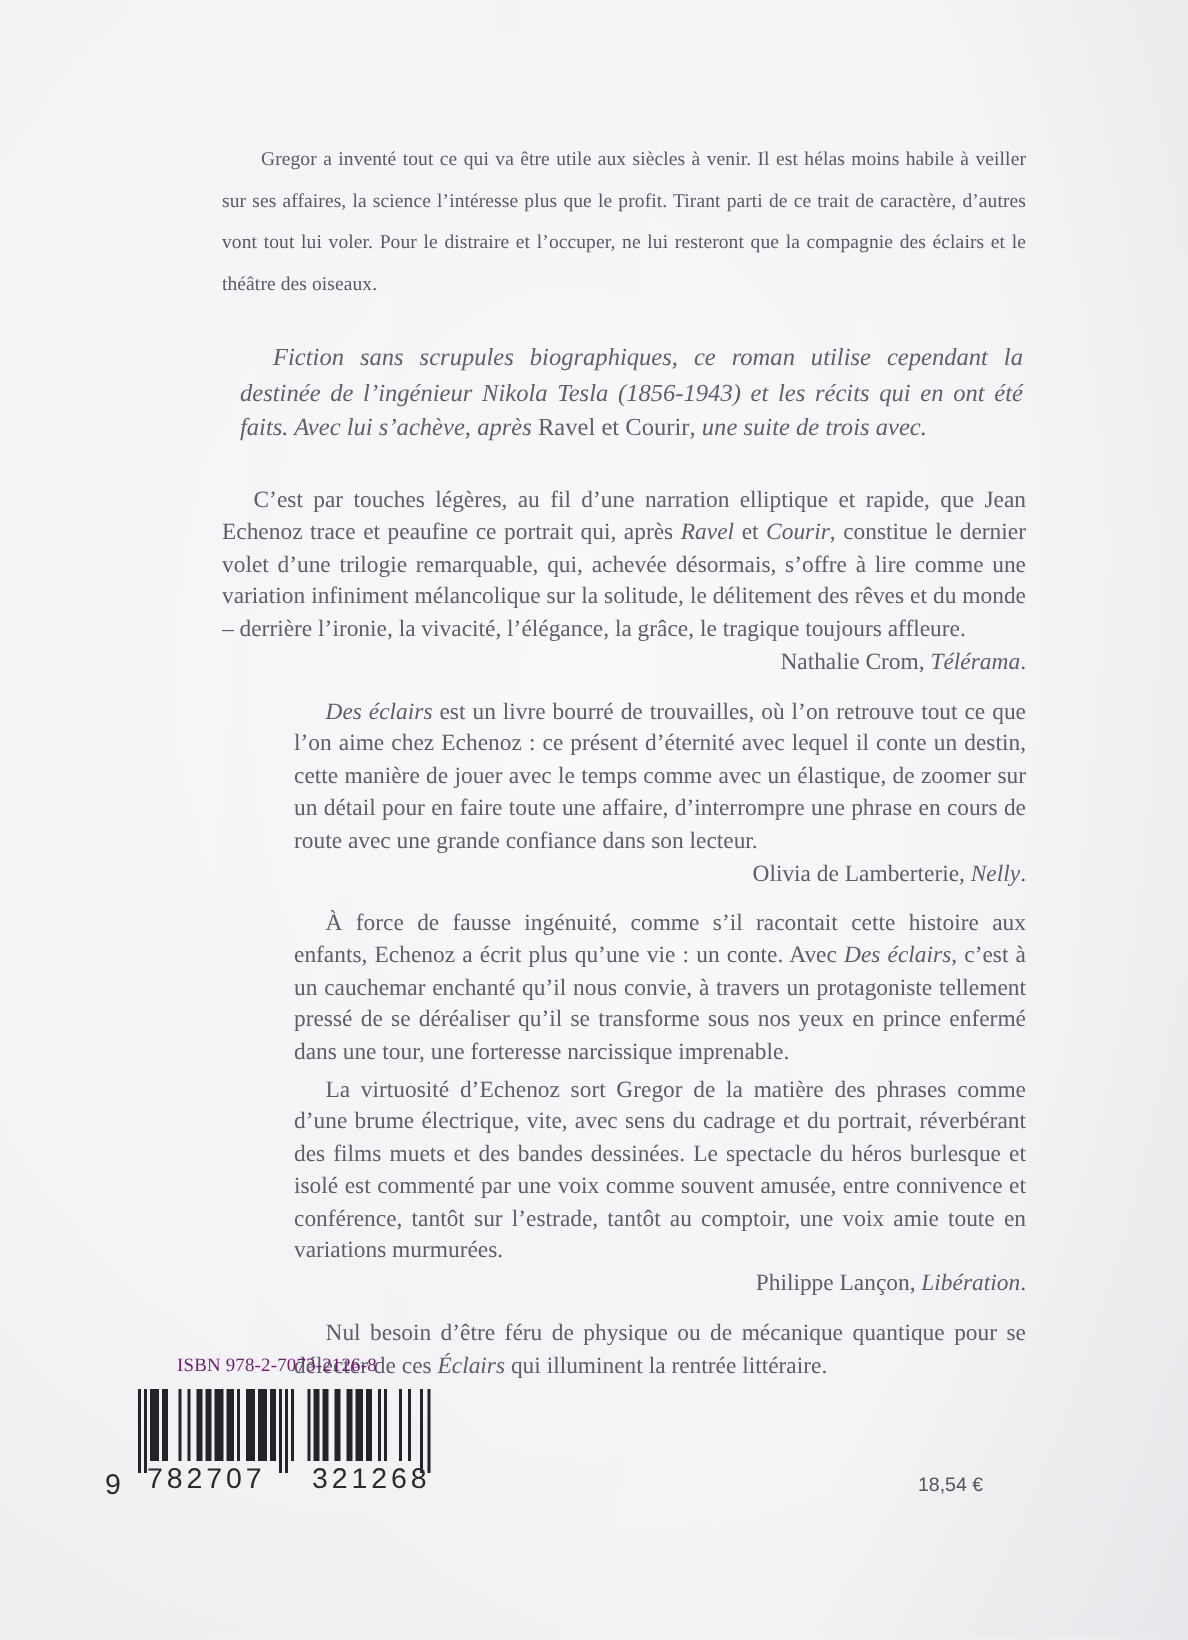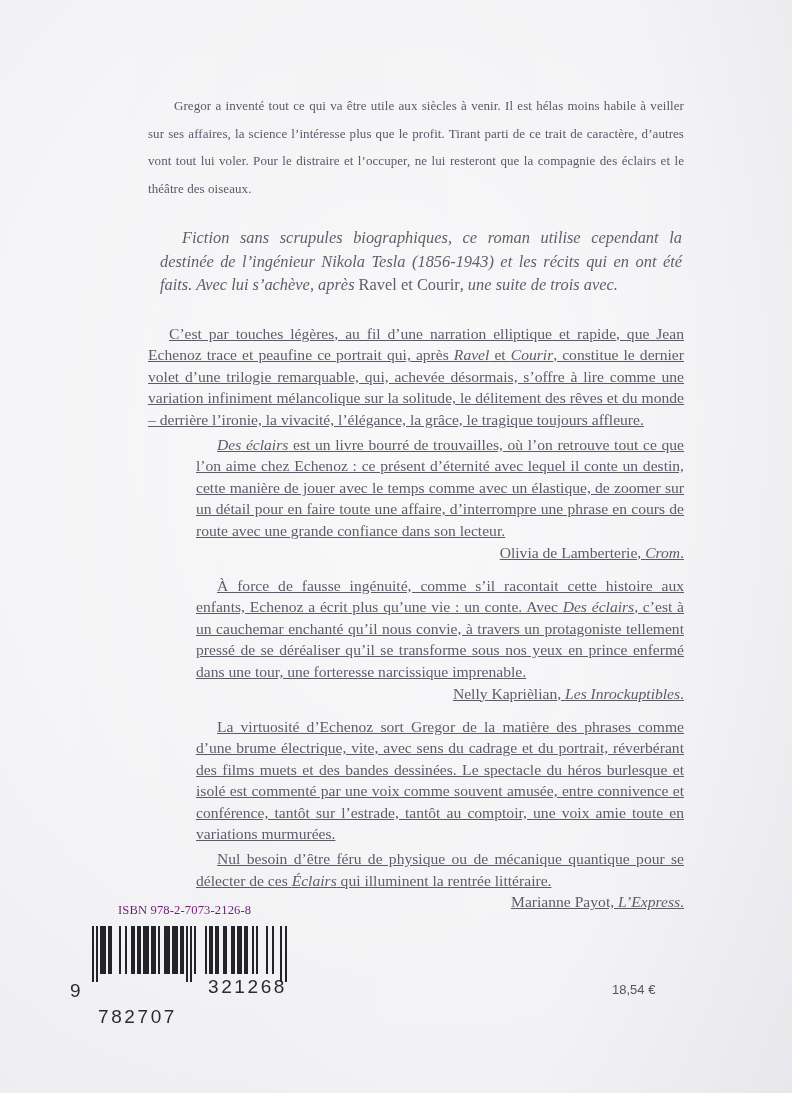--- a/index.html
+++ b/index.html
@@ -66,21 +66,21 @@
     color: #5f5f6d;
     margin: 24px 0 0 0;
     padding: 0 2px 0 12px;
   }
   .synopsis .roman { font-style: normal; }
 
   
   .quotes {
     margin-top: 26px;
   }
-  .quote-block { margin-bottom: 3px; text-decoration: underline; }
+  .quote-block { margin-bottom: 3px; }
   .quote-text {
     font-size: 15.6px;
     line-height: 21.6px;
     text-align: justify;
     text-indent: 21px;
     color: #5d5d6b;
     margin: 0;
   }
   .quote-text em { font-style: italic; }
   .attrib {
@@ -156,21 +156,20 @@
     font-family: "Liberation Sans", sans-serif;
     font-size: 19px;
     color: #2b2b2f;
     letter-spacing: 2.6px;
     line-height: 22px;
   }
   .bc-digits .left-group {
     position: absolute;
     left: 6px;
     top: 0;
-    margin-top: 30px;
   }
   .bc-digits .right-group {
     position: absolute;
     left: 116px;
     top: 0;
   }
   .price {
     position: absolute;
     left: 612px;
     top: 82px;
@@ -191,39 +190,39 @@
   <div class="blurb-wrap">
 
     <p class="lead">Gregor a inventé tout ce qui va être utile aux siècles à venir. Il est hélas moins habile à veiller sur ses affaires, la science l’intéresse plus que le profit. Tirant parti de ce trait de caractère, d’autres vont tout lui voler. Pour le distraire et l’occuper, ne lui resteront que la compagnie des éclairs et le théâtre des oiseaux.</p>
 
     <p class="synopsis"><span>Fiction sans scrupules biographiques, ce roman utilise cependant la destinée de l’ingénieur Nikola Tesla (1856-1943) et les récits qui en ont été faits. Avec lui s’achève, après </span><span class="roman">Ravel</span><span class="roman"> et </span><span class="roman">Courir</span><span>, une suite de trois avec.</span></p>
 
     <div class="quotes">
 
       <div class="quote-block">
         <p class="quote-text"><span>C’est par touches légères, au fil d’une narration elliptique et rapide, que Jean Echenoz trace et peaufine ce portrait qui, après </span><em>Ravel</em><span> et </span><em>Courir</em><span>, constitue le dernier volet d’une trilogie remarquable, qui, achevée désormais, s’offre à lire comme une variation infiniment mélancolique sur la solitude, le délitement des rêves et du monde – derrière l’ironie, la vivacité, l’élégance, la grâce, le tragique toujours affleure.</span></p>
+        <p class="attrib"><span>Nathalie Crom, </span><em>Télérama</em><span>.</span></p>
       </div>
 
       <div class="quote-block">
         <p class="quote-text"><em>Des éclairs</em><span> est un livre bourré de trouvailles, où l’on retrouve tout ce que l’on aime chez Echenoz : ce présent d’éternité avec lequel il conte un destin, cette manière de jouer avec le temps comme avec un élastique, de zoomer sur un détail pour en faire toute une affaire, d’interrompre une phrase en cours de route avec une grande confiance dans son lecteur.</span></p>
-        <p class="attrib"><span>Olivia de Lamberterie, </span><em>Crom</em><span>.</span></p>
+        <p class="attrib"><span>Olivia de Lamberterie, </span><em>Nelly</em><span>.</span></p>
       </div>
 
       <div class="quote-block">
         <p class="quote-text"><span>À force de fausse ingénuité, comme s’il racontait cette histoire aux enfants, Echenoz a écrit plus qu’une vie : un conte. Avec </span><em>Des éclairs</em><span>, c’est à un cauchemar enchanté qu’il nous convie, à travers un protagoniste tellement pressé de se déréaliser qu’il se transforme sous nos yeux en prince enfermé dans une tour, une forteresse narcissique imprenable.</span></p>
-        <p class="attrib"><span>Nelly Kaprièlian, </span><em>Les Inrockuptibles</em><span>.</span></p>
       </div>
 
       <div class="quote-block">
         <p class="quote-text">La virtuosité d’Echenoz sort Gregor de la matière des phrases comme d’une brume électrique, vite, avec sens du cadrage et du portrait, réverbérant des films muets et des bandes dessinées. Le spectacle du héros burlesque et isolé est commenté par une voix comme souvent amusée, entre connivence et conférence, tantôt sur l’estrade, tantôt au comptoir, une voix amie toute en variations murmurées.</p>
+        <p class="attrib"><span>Philippe Lançon, </span><em>Libération</em><span>.</span></p>
       </div>
 
       <div class="quote-block">
         <p class="quote-text"><span>Nul besoin d’être féru de physique ou de mécanique quantique pour se délecter de ces </span><em>Éclairs</em><span> qui illuminent la rentrée littéraire.</span></p>
-        <p class="attrib"><span>Marianne Payot, </span><em>L’Express</em><span>.</span></p>
       </div>
 
     </div>
   </div>
 
   <div class="footer">
 
     <div class="isbn">ISBN 978-2-7073-2126-8</div>
 
     <div class="barcode-area">

